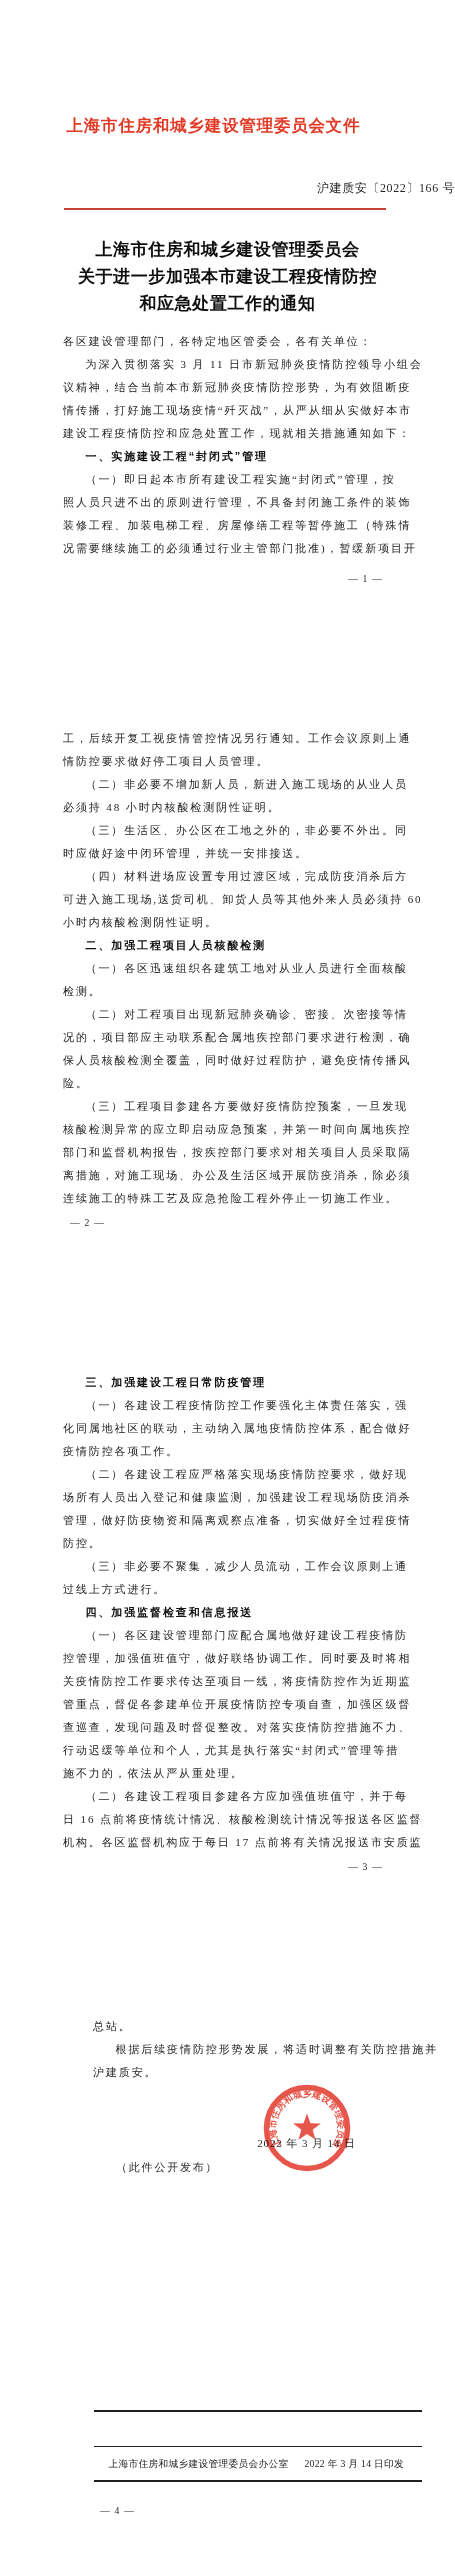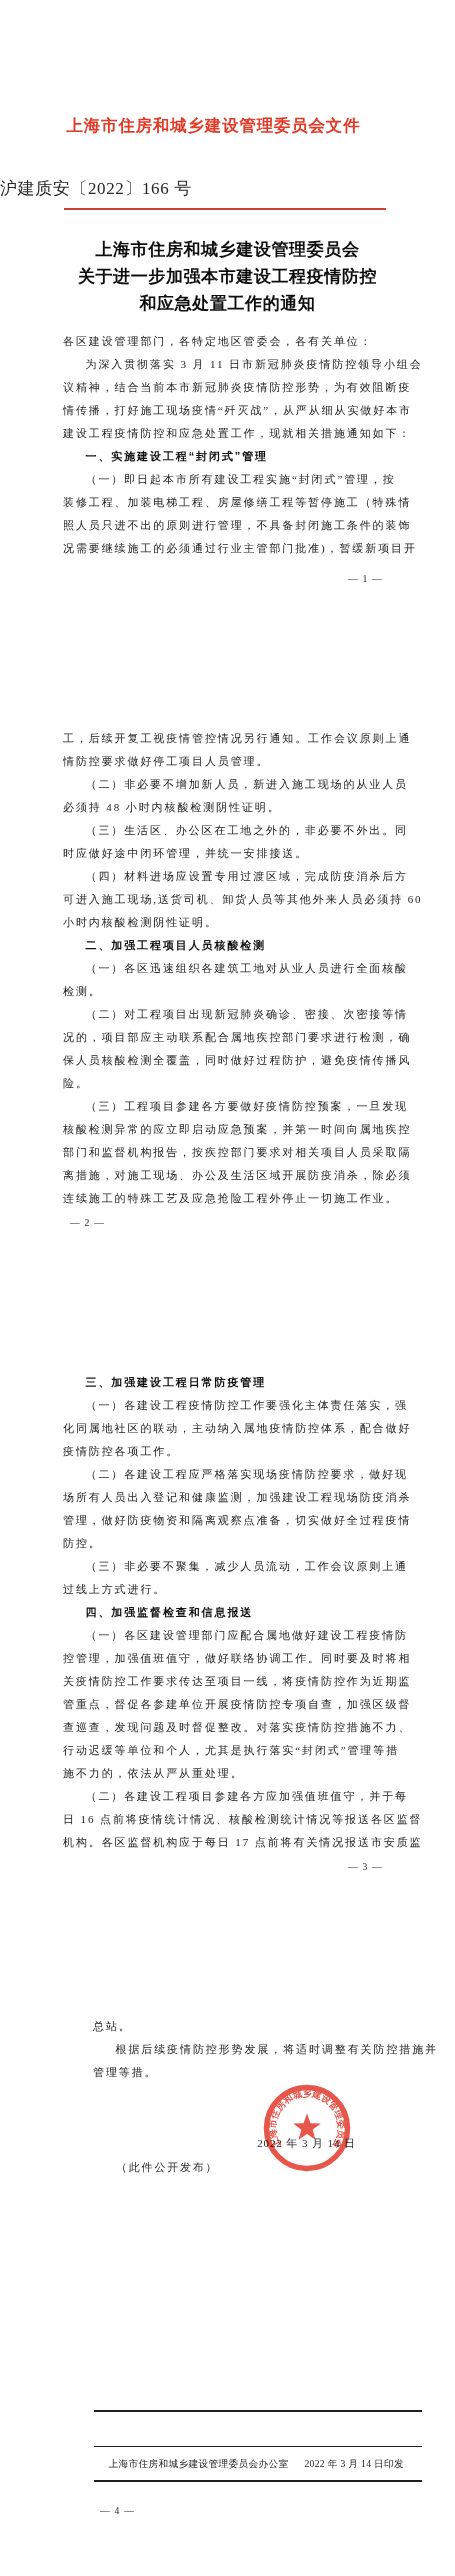--- a/index.html
+++ b/index.html
@@ -33,22 +33,22 @@
     text-align: center;
     font-size: 16.4px;
     font-weight: 700;
     letter-spacing: 0.9px;
     color: var(--header-red, #e23a26);
     line-height: 22px;
   }
   .doc-number {
     position: absolute;
     top: 180px; left: 0; width: 455px;
-    text-align: left;
-    font-size: 17px;
+    text-align: right;
+    font-size: 12px;
     letter-spacing: 0.6px;
     color: #272727;
     line-height: 17px;
   }
   .red-rule {
     position: absolute;
     top: 208px; left: 64px;
     width: 322px; height: 1.8px;
     background: var(--rule-red, #c4423a);
   }
@@ -177,22 +177,22 @@
     </div>
     <div class="body-block p1-body">
 
     <div class="line">各区建设管理部门，各特定地区管委会，各有关单位：</div>
         <div class="line indent">为深入贯彻落实 3 月 11 日市新冠肺炎疫情防控领导小组会</div>
         <div class="line">议精神，结合当前本市新冠肺炎疫情防控形势，为有效阻断疫</div>
         <div class="line">情传播，打好施工现场疫情“歼灭战”，从严从细从实做好本市</div>
         <div class="line">建设工程疫情防控和应急处置工作，现就相关措施通知如下：</div>
         <div class="line head indent">一、实施建设工程“封闭式”管理</div>
         <div class="line indent">（一）即日起本市所有建设工程实施“封闭式”管理，按</div>
+        <div class="line">照人员只进不出的原则进行管理，不具备封闭施工条件的装饰</div>
         <div class="line">装修工程、加装电梯工程、房屋修缮工程等暂停施工（特殊情</div>
-        <div class="line">照人员只进不出的原则进行管理，不具备封闭施工条件的装饰</div>
         <div class="line">况需要继续施工的必须通过行业主管部门批准)，暂缓新项目开</div>
       </div>
     <div class="page-marker marker-right">— 1 —</div>
   </div>
 
   <div class="page page2">
     <div class="body-block p2-body">
 
     <div class="line">工，后续开复工视疫情管控情况另行通知。工作会议原则上通</div>
         <div class="line">情防控要求做好停工项目人员管理。</div>
@@ -245,21 +245,21 @@
         <div class="line">机构。各区监督机构应于每日 17 点前将有关情况报送市安质监</div>
       </div>
     <div class="page-marker marker-right">— 3 —</div>
   </div>
 
   <div class="page page4">
     <div class="body-block p4-body">
 
     <div class="line">总站。</div>
         <div class="line indent">根据后续疫情防控形势发展，将适时调整有关防控措施并</div>
-        <div class="line">管理等措。</div>
+        <div class="line">沪建质安。</div>
       </div>
 
     <div class="sign-date">2022 年 3 月 14 日</div>
 
     <svg class="seal" viewBox="0 0 152 152" xmlns="http://www.w3.org/2000/svg">
       <circle cx="76" cy="76" r="67" fill="none" stroke="#e5473a" stroke-width="9"></circle>
       <polygon fill="#e5473a" points="76,52 81.76,68.07 98.82,68.58 85.32,79.03 90.11,95.42 76,85.8 61.89,95.42 66.68,79.03 53.18,68.58 70.24,68.07"></polygon>
       <defs>
         <path id="sealArc" d="M 33.4 105.8 A 52 52 0 1 1 118.6 105.8" fill="none"></path>
       </defs>

